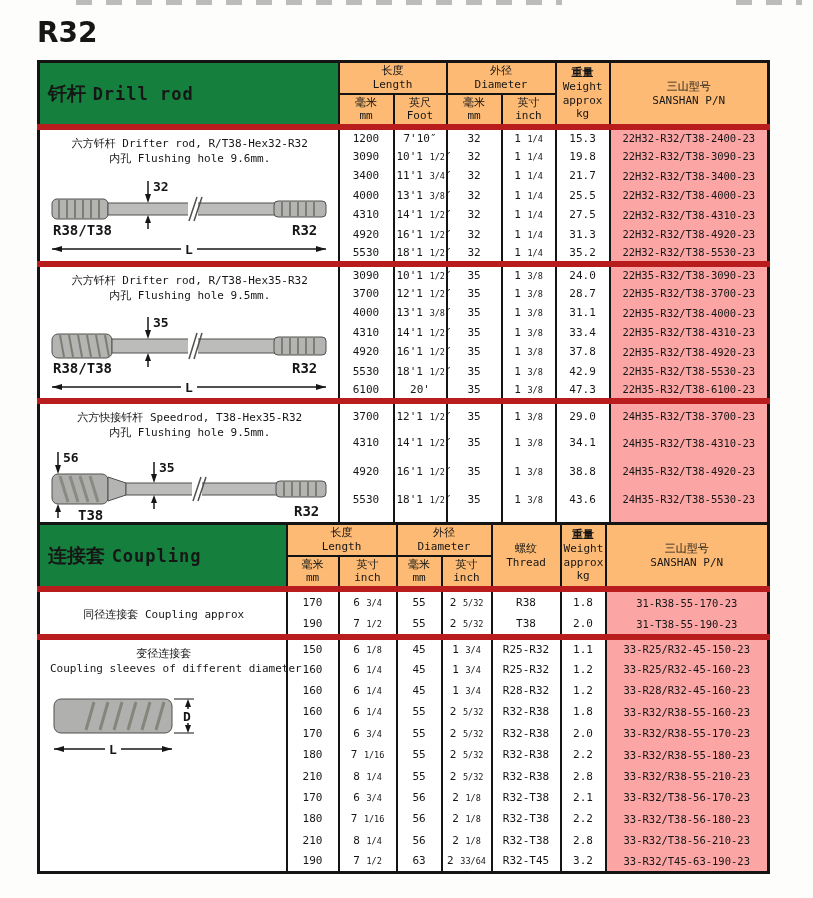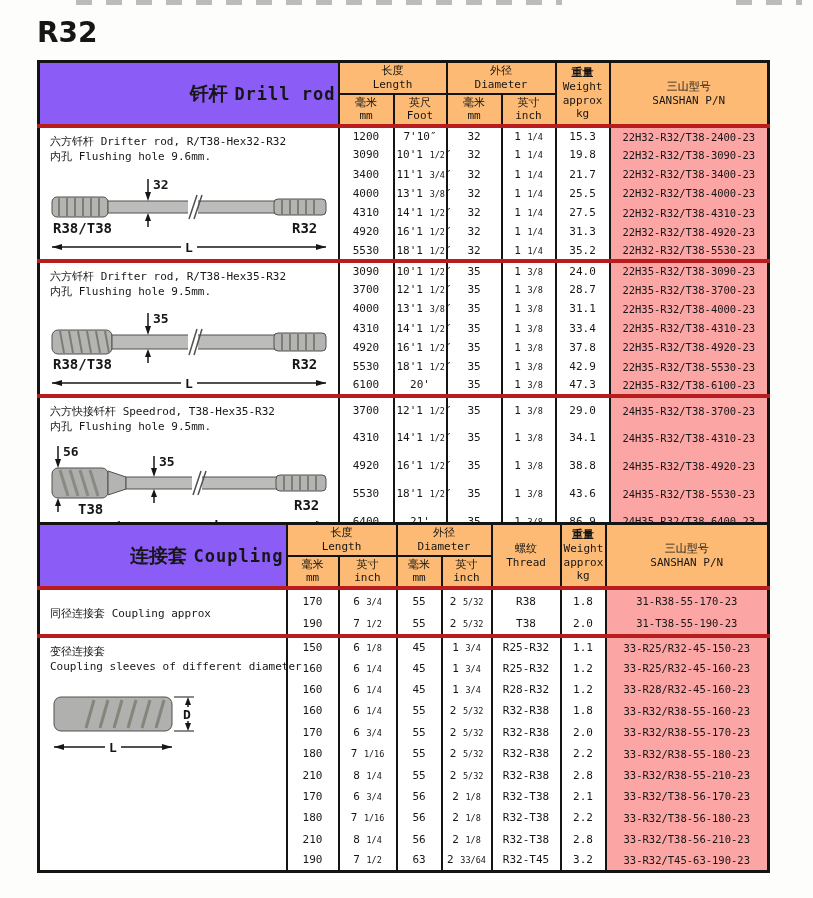--- a/index.html
+++ b/index.html
@@ -23,29 +23,29 @@
   .model { font-size:28px; font-weight:bold; font-family:"DejaVu Sans",sans-serif; margin-right:14px; }
 
   table { border-collapse:collapse; table-layout:fixed; position:absolute; left:37px;
     background:#fff; }
   #drill-table   { top:60px;  width:730px; }
   #coupling-table{ top:522px; width:730px; }
   table { border:3px solid #141414; }
   th { border:2px solid #141414; background:#fdba74; font-weight:normal;
        font-size:11px; line-height:1.25; padding:1px 2px; }
   th .zh { font-family:"DejaVu Sans",sans-serif; }
-  th.corner { background:#8b5cf6; text-align:right; padding-left:17px; }
+  th.corner { background:#15803d; text-align:left; padding-left:8px; }
   .table-name-zh { font-family:"DejaVu Sans",sans-serif; font-size:19px; font-weight:bold; }
   .table-name-en { font-size:17px; font-weight:bold; letter-spacing:1px; }
   th b { font-family:"DejaVu Sans",sans-serif; font-weight:bold; }
 
   td { border-left:2px solid #141414; border-right:2px solid #141414;
        border-top:0; border-bottom:0; font-size:11px; padding:0 2px;
        vertical-align:middle; }
-  tbody tr:first-child td { border-top:4px solid #b91c1c; }
+  tbody tr:first-child td { border-top:6px solid #b91c1c;text-align:center; }
   td.num { text-align:center; white-space:nowrap; }
   td.pn  { background:#fca5a5; text-align:center; white-space:nowrap; font-size:10.5px; }
   td.sec-label { vertical-align:top; padding:6px 8px 2px 10px; background:#fff; }
   .frac { font-size:8.5px; }
 
   #drill-table tbody tr { height:19.1px; }
   #coupling-table tbody[data-section="0"] tr { height:24px; }
   #coupling-table tbody[data-section="1"] tr { height:21.4px; }
   #drill-table th { height:29px; }
   #coupling-table th { height:29px; }

